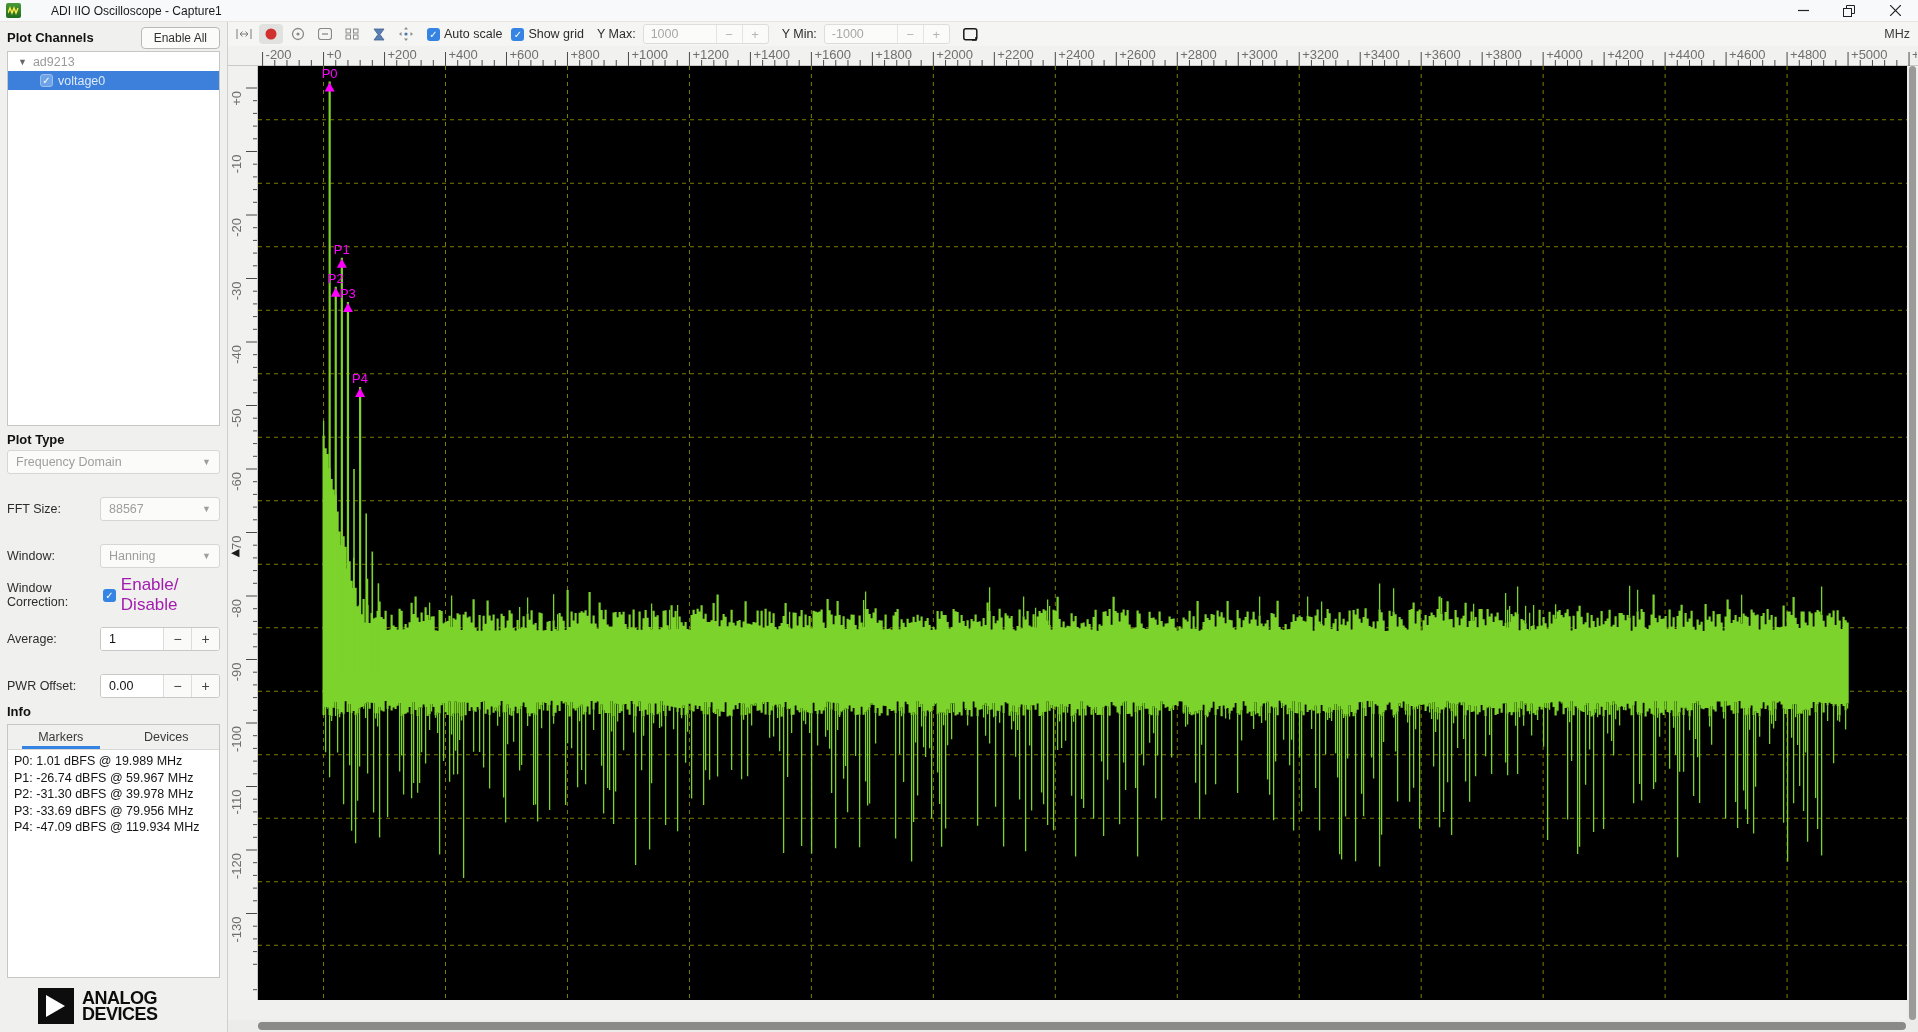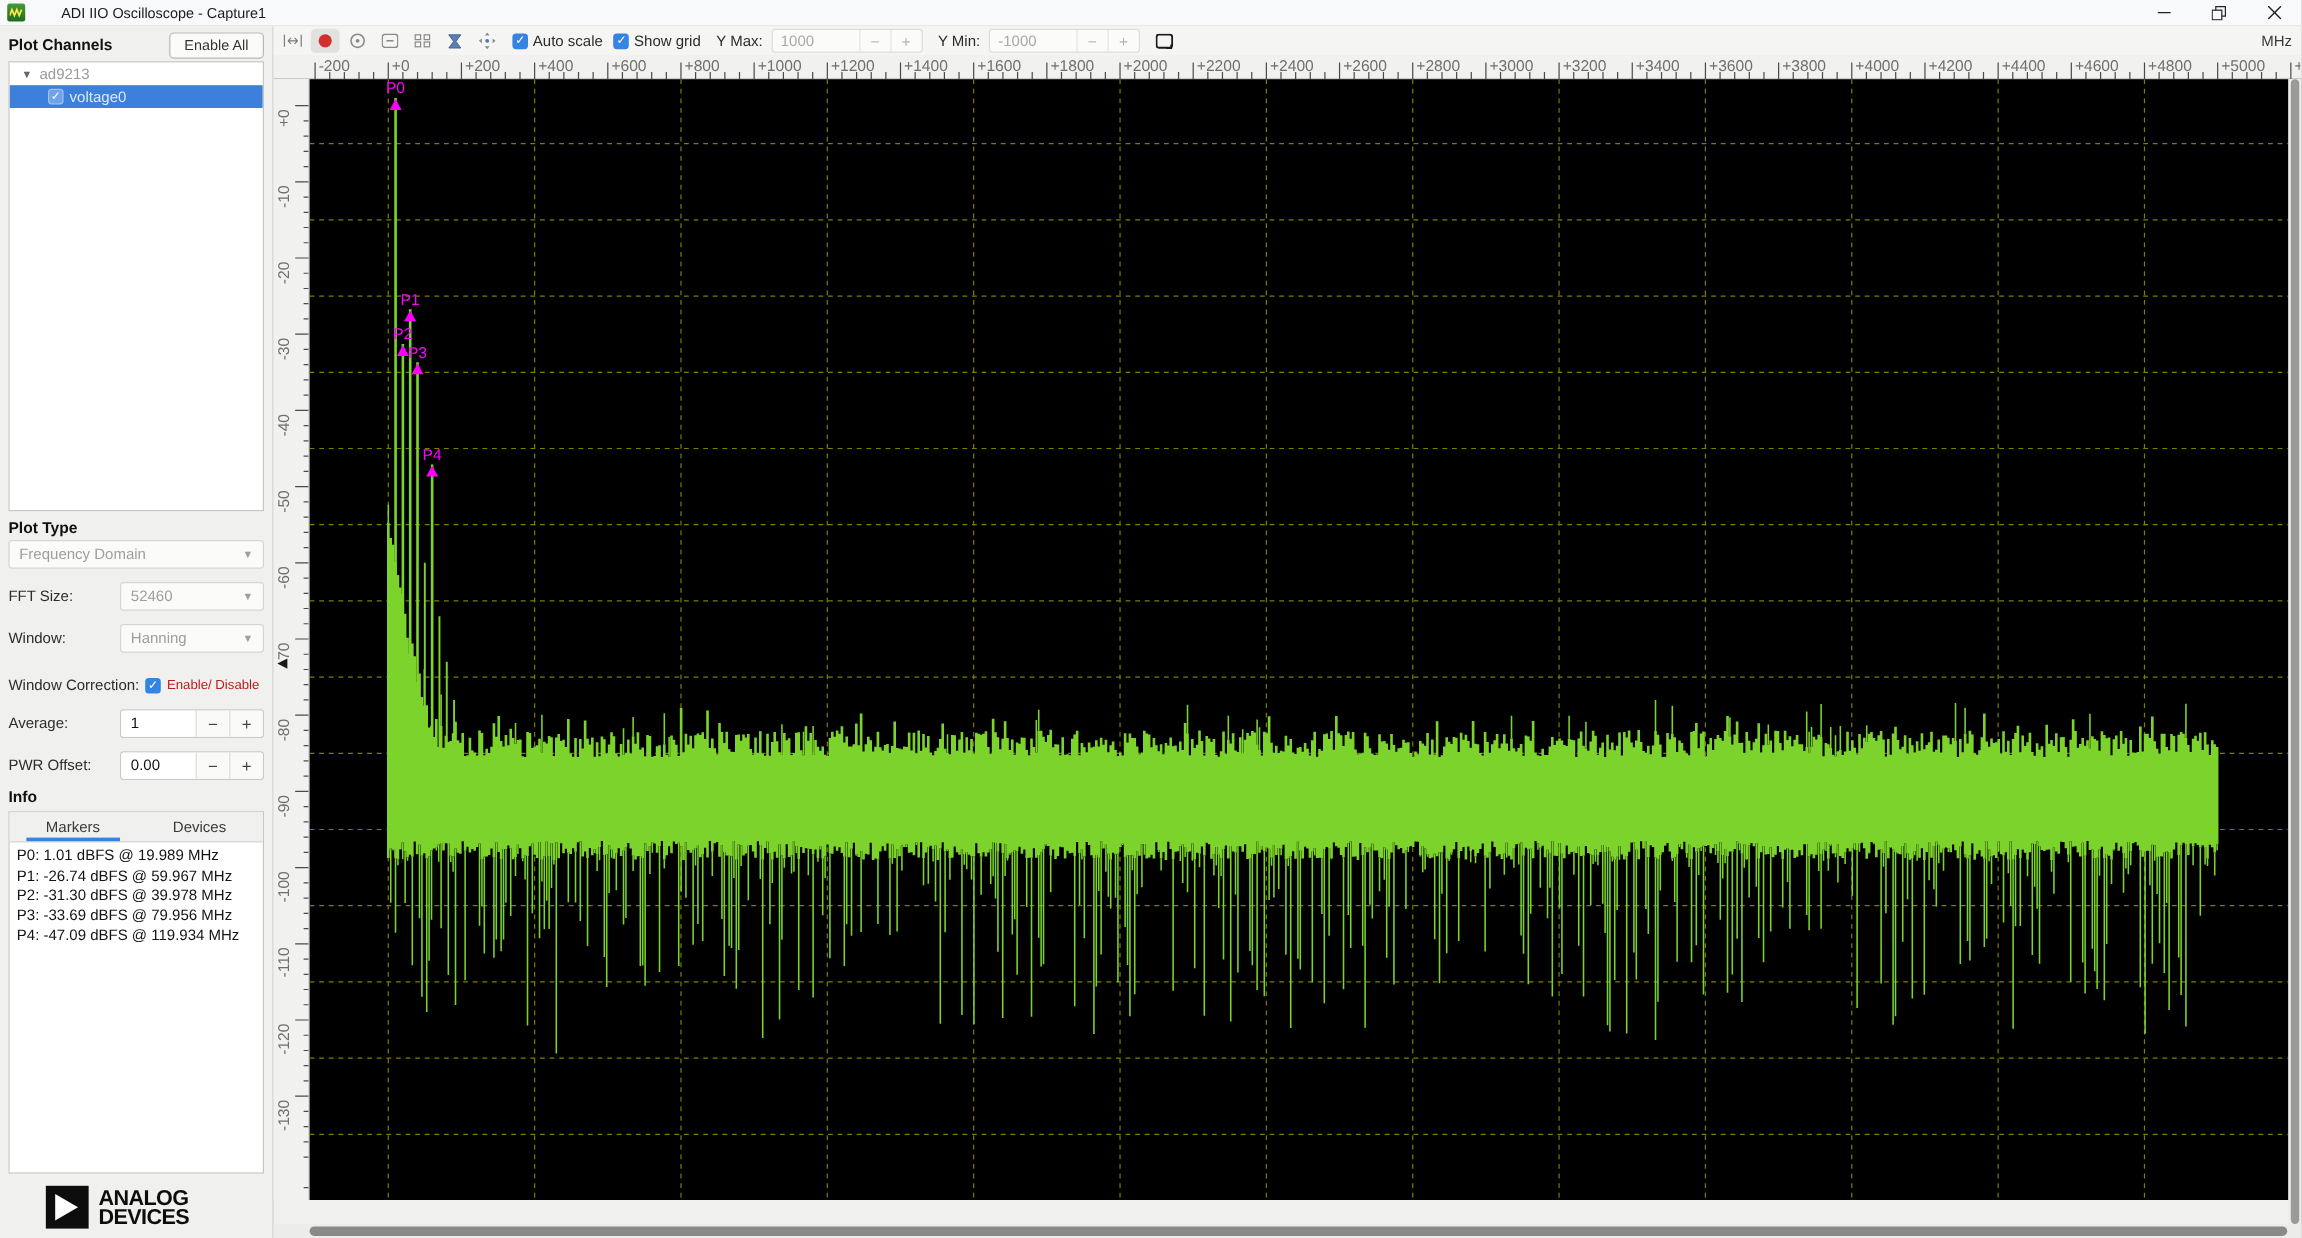--- a/index.html
+++ b/index.html
@@ -27,29 +27,29 @@
   .btn { font-size:12px; color:#333; background:#fbfbfa; border:1px solid #b9b9b7; border-radius:4px; padding:3px 12px; }
   .tree { height:375px; background:#ffffff; border:1px solid #c6c6c4; overflow:hidden; }
   .tree-row-device { display:flex; align-items:center; height:19px; padding-left:10px; color:#9a9a9a; font-size:12.5px; gap:6px; }
   .expander { font-size:9px; color:#666; }
   .tree-row-channel { display:flex; align-items:center; height:19px; background:#3d80dc; color:#dde9f8; font-size:12.5px; padding-left:32px; gap:5px; }
   .cb { width:13px; height:13px; border-radius:3px; background:#3584e4; color:#fff; font-size:10px; line-height:13px; text-align:center; flex:0 0 13px; }
   .cb.on-blue { background:#6ea3e8; border:1px solid #9dc0ef; line-height:11px; }
   .section-label { font-size:13px; font-weight:bold; color:#111; margin:6px 0 3px 0; }
   .combo { height:24px; background:#fbfbfa; border:1px solid #d6d6d4; border-radius:3px; display:flex; align-items:center; padding:0 8px; color:#9e9e9c; font-size:12.5px; justify-content:space-between; }
   .combo .arrow { color:#9e9e9c; font-size:9px; }
-  .form-row { display:flex; align-items:center; margin-top:11px; height:24px; }
+  .form-row { display:flex; align-items:center; margin-top:23px; height:24px; }
   .form-row .lbl { font-size:12.5px; color:#2c2c2c; flex:1; }
   .form-row .ctrl { width:120px; }
   .spin { display:flex; width:120px; height:24px; border:1px solid #c9c9c7; border-radius:3px; background:#fff; overflow:hidden; }
   .spin input { width:62px; border:none; outline:none; font-size:12.5px; padding-left:8px; font-family:"Liberation Sans",sans-serif; color:#111; }
   .spin .sbtn { width:29px; border-left:1px solid #dcdcda; background:#fafaf8; color:#444; display:flex; align-items:center; justify-content:center; font-size:14px; }
   .wincorr { display:flex; align-items:center; gap:5px; margin-top:18px; height:18px; }
   .wincorr .lbl { font-size:12.5px; color:#2c2c2c; }
-  .wincorr .sub { font-size:11px; color:#b91c1c; }
+  .wincorr .sub { font-size:17px; color:#a21caf; }
   .info-panel { margin-top:2px; background:#fff; border:1px solid #c6c6c4; flex:1; display:flex; flex-direction:column; min-height:0; margin-bottom:54px; }
   .tabs { display:flex; background:#f0f0ee; border-bottom:1px solid #d8d8d6; flex:0 0 25px; }
   .tab { flex:1; text-align:center; font-size:12.5px; color:#3a3a3a; padding-top:5px; position:relative; }
   .tab.active { font-weight:normal; }
   .tab.active::after { content:""; position:absolute; left:14px; right:14px; bottom:0; height:3px; background:#3584e4; }
   .marker-list { padding:3px 0 0 6px; }
   .marker-line { font-size:12.5px; color:#141414; line-height:16.5px; white-space:nowrap; }
   .logo { position:absolute; left:38px; bottom:8px; display:flex; align-items:center; gap:8px; }
   .logo-text { font-weight:bold; font-size:18px; line-height:16px; color:#0d0d0d; letter-spacing:-0.5px; }
 
@@ -130,21 +130,21 @@
 
       <div class="section-label">Plot Type</div>
       <div class="combo">
         <span>Frequency Domain</span>
         <span class="arrow">▼</span>
       </div>
 
       <div class="form-row">
         <span class="lbl">FFT Size:</span>
         <div class="combo ctrl">
-          <span>52460</span>
+          <span>88567</span>
           <span class="arrow">▼</span>
         </div>
       </div>
       <div class="form-row">
         <span class="lbl">Window:</span>
         <div class="combo ctrl">
           <span>Hanning</span>
           <span class="arrow">▼</span>
         </div>
       </div>

